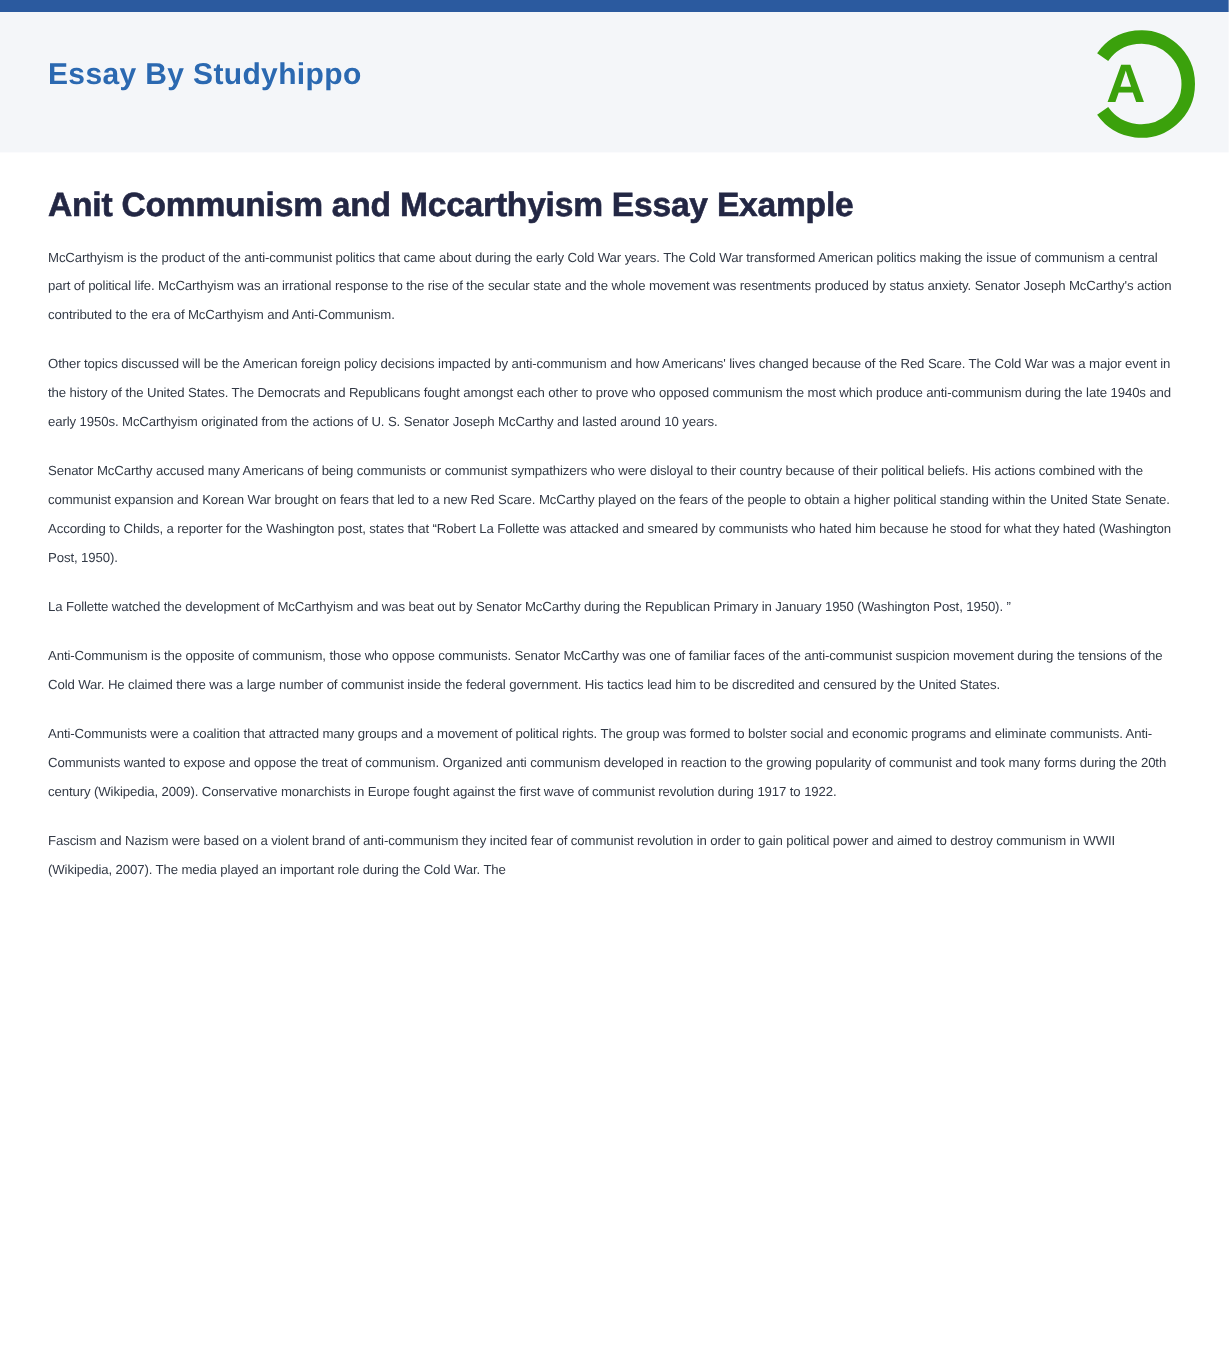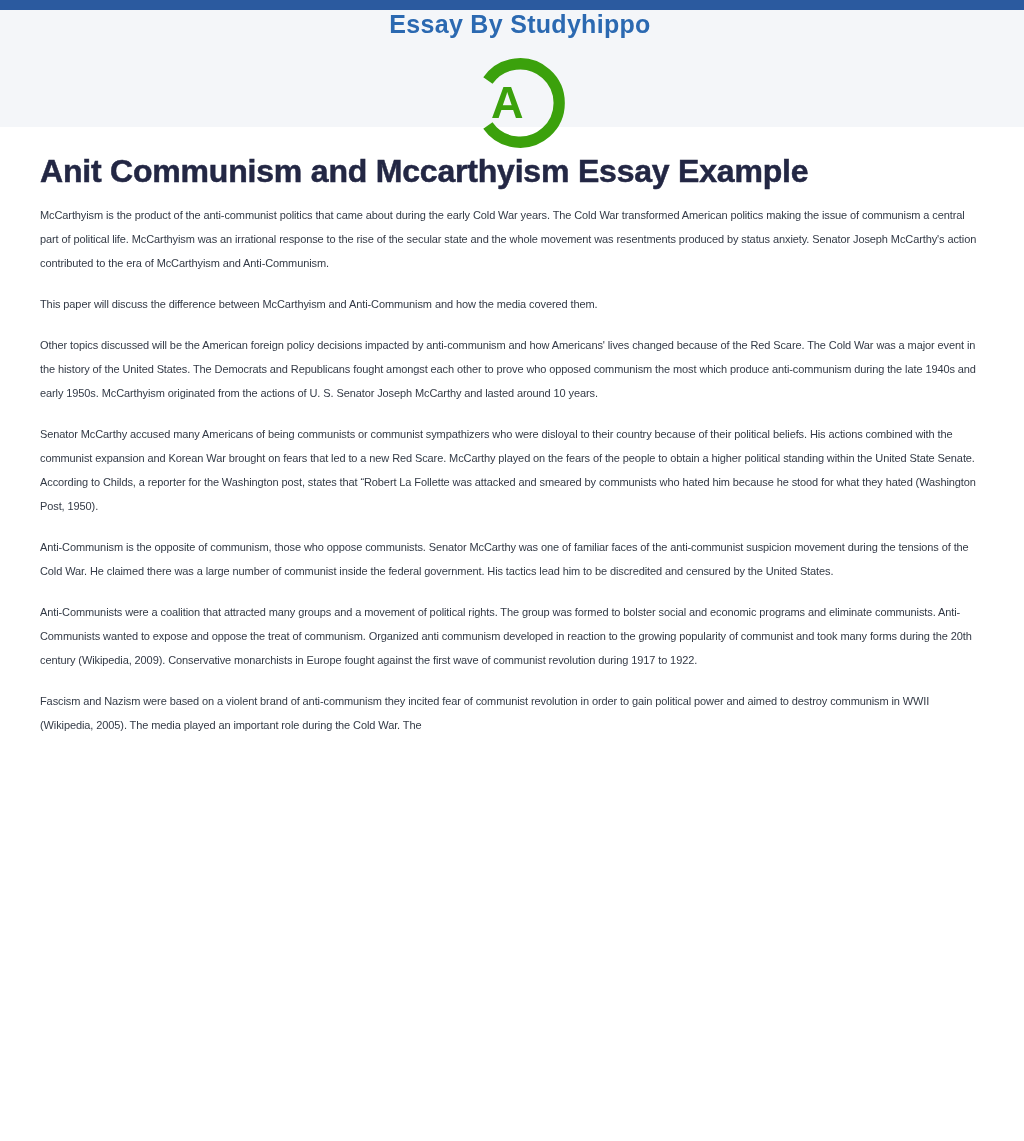--- a/index.html
+++ b/index.html
@@ -14,41 +14,40 @@
     width: 100%; height: 10px;
     background: var(--topbar_color, #2b5a9f);
   }
   .header {
     width: 100%; height: 117px;
     background: var(--header_bg, #f4f6f9);
     display: flex;
     justify-content: space-between;
     align-items: center;
     padding: 0 24px 0 40px;
-    flex-direction: column;
   }
   .header-left { display: flex; flex-direction: column; }
   .header-title {
     margin: 0 0 13px 0;
     font-size: 25px;
     font-weight: 700;
     letter-spacing: 0.3px;
     color: var(--link_color, #2b69b1);
   }
   .header-url {
     font-size: 17px;
     letter-spacing: 0.1px;
     color: var(--link_color, #2b69b1);
     text-decoration: none;
   }
   .logo { width: 98px; height: 98px; flex: 0 0 auto; margin-top: 2px; }
   .main { padding: 25px 40px 0 40px; }
   .article-title {
     margin: 0 0 13px 0;
-    font-size: 32px;
+    font-size: 28px;
     line-height: 38px;
     font-weight: 800;
     letter-spacing: -0.2px;
     color: var(--title_color, #232744);
     -webkit-text-stroke: 0.5px var(--title_color, #232744);
   }
   .para {
     margin: 0 0 17px 0;
     font-size: 11px;
     line-height: 24px;
@@ -68,20 +67,20 @@
   <svg class="logo" viewBox="0 0 100 100">
     <path d="M 17.23 27.06 A 40 40 0 1 1 17.23 72.94" fill="none" stroke="#3ba10c" stroke-width="11.5" stroke-linecap="butt"></path>
     <text x="37" y="65" text-anchor="middle" font-family="Liberation Sans, sans-serif" font-size="46" font-weight="bold" fill="#3ba10c">A</text>
   </svg>
 </div>
 
 <div class="main">
   <h2 class="article-title">Anit Communism and Mccarthyism Essay Example</h2>
   <div id="essay-body">
       <p class="para">McCarthyism is the product of the anti-communist politics that came about during the early Cold War years. The Cold War transformed American politics making the issue of communism a central part of political life. McCarthyism was an irrational response to the rise of the secular state and the whole movement was resentments produced by status anxiety. Senator Joseph McCarthy's action contributed to the era of McCarthyism and Anti-Communism.</p>
-      <p class="para">This paper will discuss the difference between McCarthyism and Anti-Communism and how the media covered them.</p>
       <p class="para">Other topics discussed will be the American foreign policy decisions impacted by anti-communism and how Americans' lives changed because of the Red Scare. The Cold War was a major event in the history of the United States. The Democrats and Republicans fought amongst each other to prove who opposed communism the most which produce anti-communism during the late 1940s and early 1950s. McCarthyism originated from the actions of U. S. Senator Joseph McCarthy and lasted around 10 years.</p>
       <p class="para">Senator McCarthy accused many Americans of being communists or communist sympathizers who were disloyal to their country because of their political beliefs. His actions combined with the communist expansion and Korean War brought on fears that led to a new Red Scare. McCarthy played on the fears of the people to obtain a higher political standing within the United State Senate. According to Childs, a reporter for the Washington post, states that “Robert La Follette was attacked and smeared by communists who hated him because he stood for what they hated (Washington Post, 1950).</p>
+      <p class="para">La Follette watched the development of McCarthyism and was beat out by Senator McCarthy during the Republican Primary in January 1950 (Washington Post, 1950). ”</p>
       <p class="para">Anti-Communism is the opposite of communism, those who oppose communists. Senator McCarthy was one of familiar faces of the anti-communist suspicion movement during the tensions of the Cold War. He claimed there was a large number of communist inside the federal government. His tactics lead him to be discredited and censured by the United States.</p>
       <p class="para">Anti-Communists were a coalition that attracted many groups and a movement of political rights. The group was formed to bolster social and economic programs and eliminate communists. Anti-Communists wanted to expose and oppose the treat of communism. Organized anti communism developed in reaction to the growing popularity of communist and took many forms during the 20th century (Wikipedia, 2009). Conservative monarchists in Europe fought against the first wave of communist revolution during 1917 to 1922.</p>
-      <p class="para">Fascism and Nazism were based on a violent brand of anti-communism they incited fear of communist revolution in order to gain political power and aimed to destroy communism in WWII (Wikipedia, 2005). The media played an important role during the Cold War. The</p>
+      <p class="para">Fascism and Nazism were based on a violent brand of anti-communism they incited fear of communist revolution in order to gain political power and aimed to destroy communism in WWII (Wikipedia, 2007). The media played an important role during the Cold War. The</p>
     </div>
 </div>
 
 </body></html>

